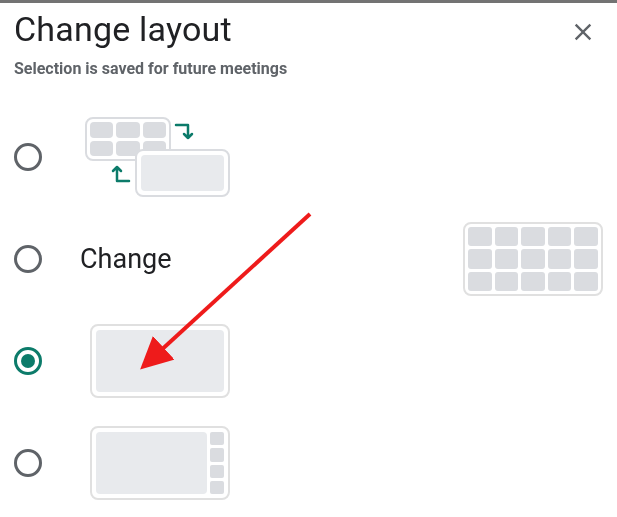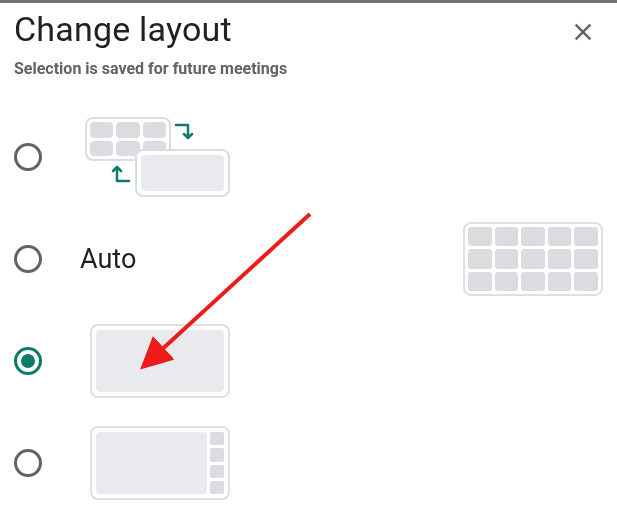--- a/index.html
+++ b/index.html
@@ -235,21 +235,21 @@
           </svg>
           <svg class="arrow2" width="20" height="22" viewBox="0 0 20 22">
             <path d="M18 20 H6 V6 M6 6 L2 10 M6 6 L10 10" fill="none" stroke="#0c7b6a" stroke-width="2.5" stroke-linecap="round" stroke-linejoin="round"></path>
           </svg>
         </div>
       </div>
     </div>
 
     <div class="option">
       <div class="radio"></div>
-      <div class="label">Auto</div>
+      <div class="label">Change</div>
       <div class="thumb-wrap">
         <div class="thumb-tiled">
           <div></div>
             <div></div>
             <div></div>
             <div></div>
             <div></div>
           <div></div>
             <div></div>
             <div></div>

